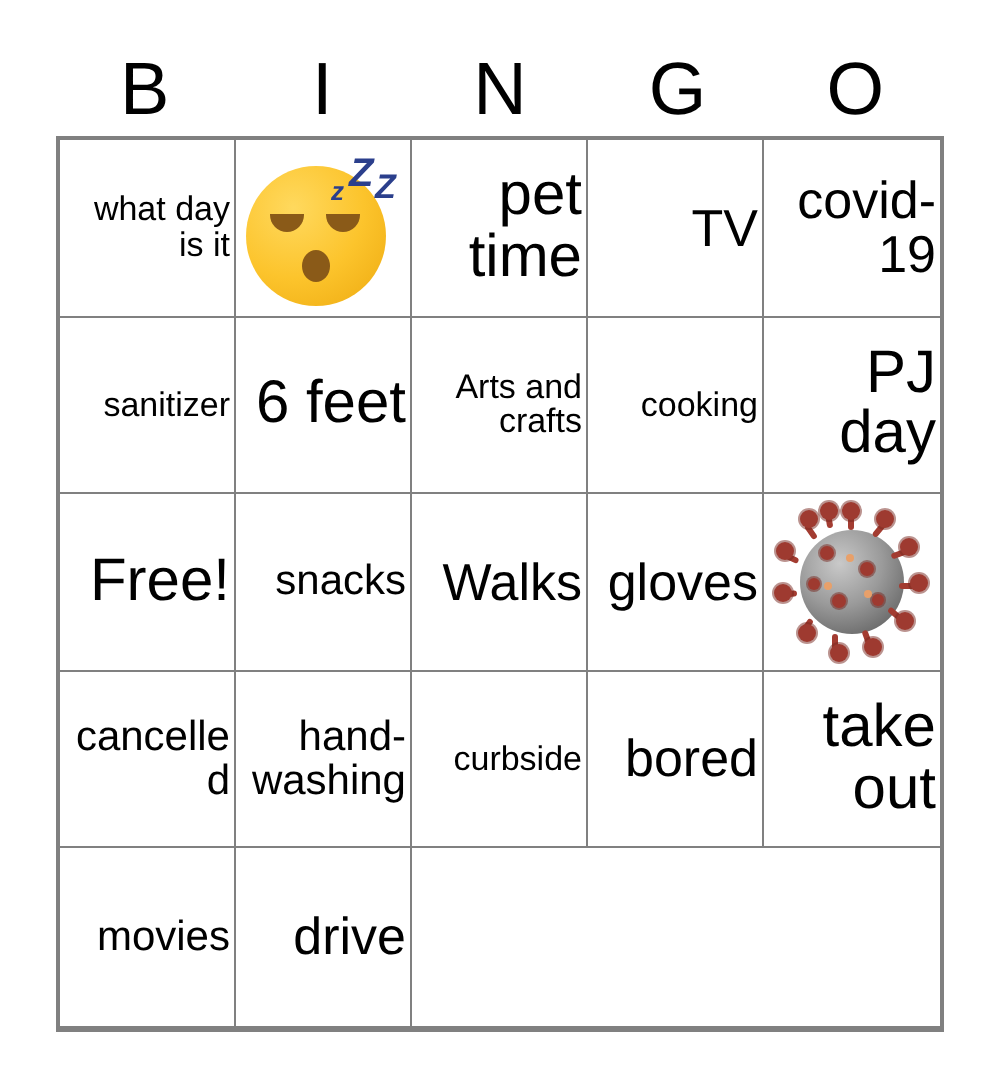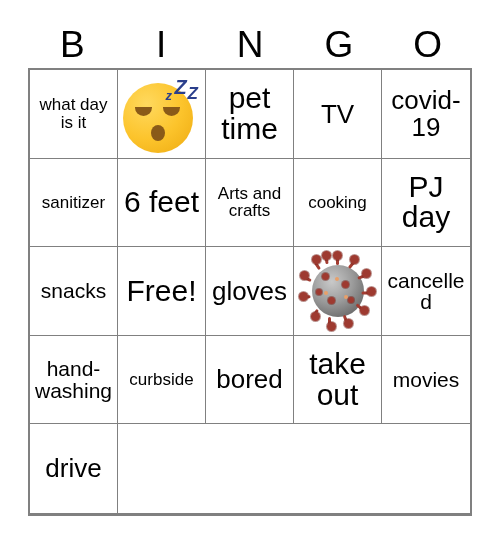--- a/index.html
+++ b/index.html
@@ -75,20 +75,21 @@
     position: relative;
   }
   .cell:nth-child(5n) { border-right: none; }
   .cell:nth-child(n+21) { border-bottom: none; }
 
   .cell .txt {
     display: block;
     width: 100%;
     line-height: 1.02;
     word-wrap: break-word;
+    text-align: right;
   }
 
   
   .fs-xs  .txt { font-size: 14px; }
   .fs-sm  .txt { font-size: 17px; }
   .fs-md  .txt { font-size: 21px; }
   .fs-lg  .txt { font-size: 26px; }
   .fs-xl  .txt { font-size: 30px; }
   .fs-xxl .txt { font-size: 26px; }
 
@@ -224,25 +225,28 @@
     <div class="cell fs-sm">
         <span class="txt">Arts and crafts</span>
       </div>
 
     <div class="cell fs-sm">
         <span class="txt">cooking</span>
       </div>
     <div class="cell fs-xl">
         <span class="txt">PJ day</span>
       </div>
+    <div class="cell fs-xl">
+        <span class="txt">Free!</span>
+      </div>
     <div class="cell fs-md">
         <span class="txt">snacks</span>
       </div>
-    <div class="cell fs-xl">
-        <span class="txt">Free!</span>
+    <div class="cell fs-lg">
+        <span class="txt">Walks</span>
       </div>
 
     <div class="cell fs-lg">
         <span class="txt">gloves</span>
       </div>
     <div class="cell">
       <div class="virus">
         <div class="body"></div>
         <div class="stem" style="left:38px; top:6px;"></div>
         <div class="spike" style="left:35px; top:0px;"></div>

